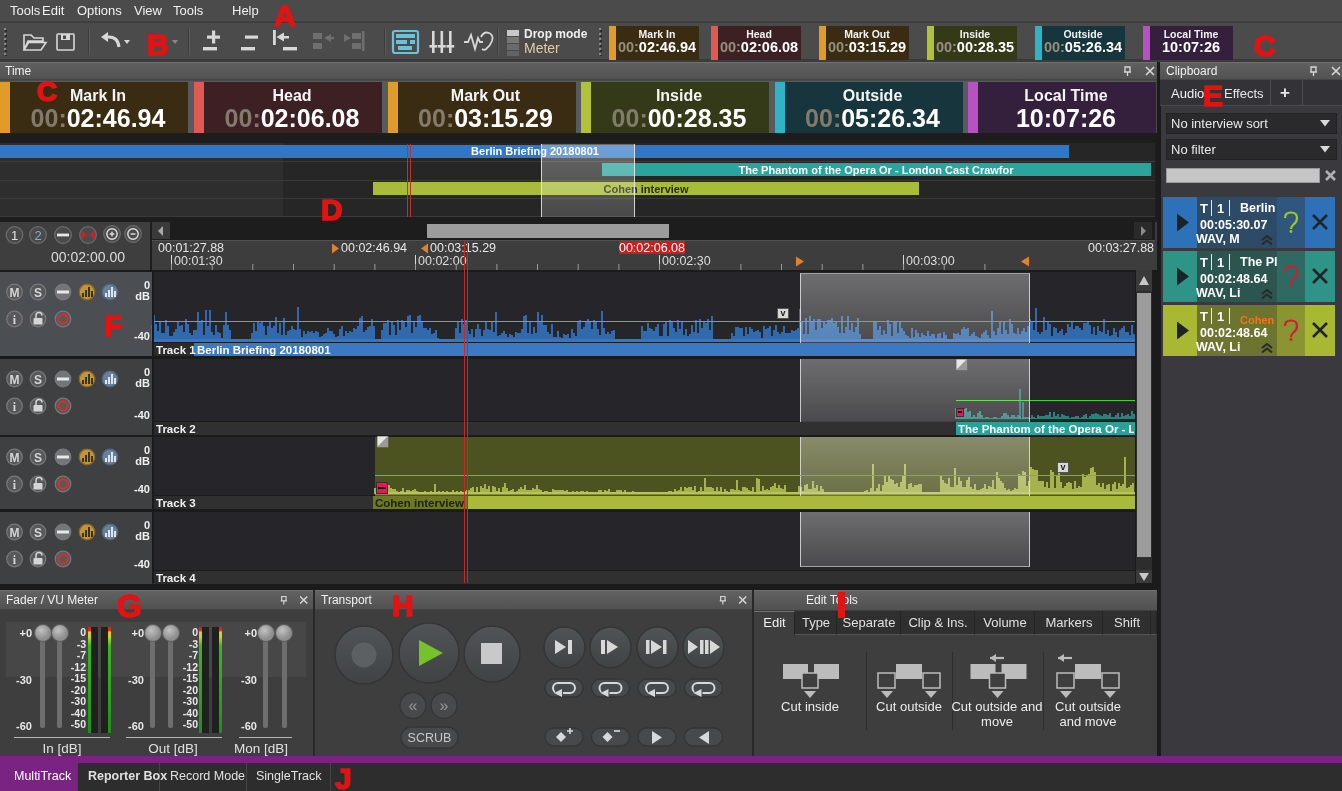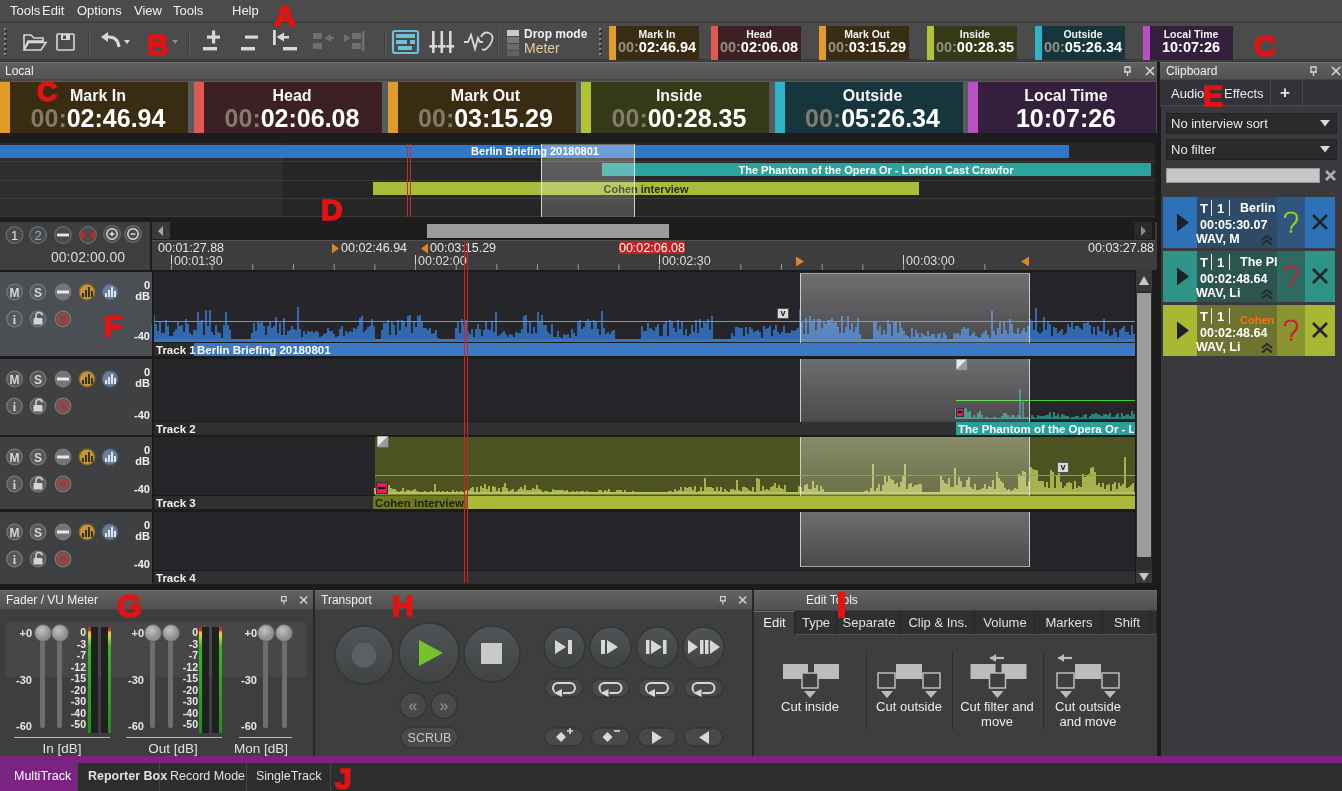--- a/index.html
+++ b/index.html
@@ -113,21 +113,21 @@
 <div style="left:930px;top:40px;width:90px;text-align:center;font-size:14.5px;font-weight:bold;white-space:nowrap;"><span style="color:#968f7e">00:</span><span style="color:#fff">00:28.35</span></div>
 <div style="left:1035px;top:26px;width:90px;height:34px;background:#16353d;"></div>
 <div style="left:1035px;top:26px;width:7px;height:34px;background:#2fb3c6;"></div>
 <div style="left:883px;top:29px;width:400px;text-align:center;font-size:10.5px;color:#f2f2f2;font-weight:bold;white-space:nowrap;">Outside</div>
 <div style="left:1038px;top:40px;width:90px;text-align:center;font-size:14.5px;font-weight:bold;white-space:nowrap;"><span style="color:#968f7e">00:</span><span style="color:#fff">05:26.34</span></div>
 <div style="left:1143px;top:26px;width:90px;height:34px;background:#34203d;"></div>
 <div style="left:1143px;top:26px;width:7px;height:34px;background:#b851c3;"></div>
 <div style="left:991px;top:29px;width:400px;text-align:center;font-size:10.5px;color:#f2f2f2;font-weight:bold;white-space:nowrap;">Local Time</div>
 <div style="left:991px;top:40px;width:400px;text-align:center;font-size:14.5px;color:#fff;font-weight:bold;white-space:nowrap;">10:07:26</div>
 <div style="left:0px;top:62px;width:1158px;height:18px;background:linear-gradient(#606060,#525252);border-top:1px solid #6e6e6e;border-bottom:1px solid #444;"></div>
-<div style="left:5px;top:65px;font-size:12px;color:#f0f0f0;font-weight:normal;white-space:nowrap;">Local</div>
+<div style="left:5px;top:65px;font-size:12px;color:#f0f0f0;font-weight:normal;white-space:nowrap;">Time</div>
 <svg style="left:1122px;top:66px" width="34" height="11" viewBox="0 0 34 11">
     <path d="M3 1 L8 1 L8 6 L3 6 Z M2 6 L9 6 M5.5 6 L5.5 10" stroke="#d8d8d8" stroke-width="1.3" fill="none"></path>
     <path d="M24 1 L32 9 M32 1 L24 9" stroke="#d8d8d8" stroke-width="1.6"></path>
   </svg>
 <div style="left:0px;top:80px;width:1158px;height:2px;background:#4a4a4a;"></div>
 <div style="left:0px;top:81px;width:1156px;height:52px;background:#565b5e;"></div>
 <div style="left:0px;top:82px;width:188px;height:51px;background:#3a2c13;"></div>
 <div style="left:0px;top:82px;width:10px;height:51px;background:#e09b28;"></div>
 <div style="left:-102px;top:87px;width:400px;text-align:center;font-size:16px;color:#f5f5f5;font-weight:bold;white-space:nowrap;">Mark In</div>
 <div style="left:4px;top:105px;width:188px;text-align:center;font-size:25px;font-weight:bold;white-space:nowrap;"><span style="color:#827b6b">00:</span><span style="color:#fff">02:46.94</span></div>
@@ -764,21 +764,21 @@
     <rect x="321" y="74" width="26" height="15" fill="#bcbcbc"></rect>
     <rect x="303" y="83" width="17" height="15" fill="#3e3e3e" stroke="#bcbcbc" stroke-width="1.5"></rect>
     <rect x="348" y="83" width="17" height="15" fill="#3e3e3e" stroke="#bcbcbc" stroke-width="1.5"></rect>
     <path d="M306 101 L318 101 L312 108 Z" fill="#bcbcbc"></path>
     <path d="M350 101 L362 101 L356 108 Z" fill="#bcbcbc"></path>
     <path d="M304 68 L318 68" stroke="#bcbcbc" stroke-width="2.2"></path>
     <path d="M304 68 L310 64 L310 72 Z" fill="#bcbcbc"></path>
   </svg>
 <div style="left:610px;top:700px;width:400px;text-align:center;font-size:13px;color:#ececec;font-weight:normal;white-space:nowrap;">Cut inside</div>
 <div style="left:709px;top:700px;width:400px;text-align:center;font-size:13px;color:#ececec;font-weight:normal;white-space:nowrap;">Cut outside</div>
-<div style="left:797px;top:700px;width:400px;text-align:center;font-size:13px;color:#ececec;font-weight:normal;white-space:nowrap;">Cut filter and</div>
+<div style="left:797px;top:700px;width:400px;text-align:center;font-size:13px;color:#ececec;font-weight:normal;white-space:nowrap;">Cut outside and</div>
 <div style="left:797px;top:715px;width:400px;text-align:center;font-size:13px;color:#ececec;font-weight:normal;white-space:nowrap;">move</div>
 <div style="left:888px;top:700px;width:400px;text-align:center;font-size:13px;color:#ececec;font-weight:normal;white-space:nowrap;">Cut outside</div>
 <div style="left:888px;top:715px;width:400px;text-align:center;font-size:13px;color:#ececec;font-weight:normal;white-space:nowrap;">and move</div>
 <div style="left:1157px;top:62px;width:4px;height:694px;background:#1b1b1d;"></div>
 <div style="left:1161px;top:62px;width:181px;height:694px;background:#3a3a3e;"></div>
 <div style="left:1160px;top:62px;width:182px;height:18px;background:linear-gradient(#606060,#525252);border-top:1px solid #6e6e6e;border-bottom:1px solid #444;"></div>
 <div style="left:1166px;top:65px;font-size:12px;color:#f0f0f0;font-weight:normal;white-space:nowrap;">Clipboard</div>
 <svg style="left:1308px;top:66px" width="34" height="11" viewBox="0 0 34 11">
     <path d="M3 1 L8 1 L8 6 L3 6 Z M2 6 L9 6 M5.5 6 L5.5 10" stroke="#d8d8d8" stroke-width="1.3" fill="none"></path>
     <path d="M24 1 L32 9 M32 1 L24 9" stroke="#d8d8d8" stroke-width="1.6"></path>

